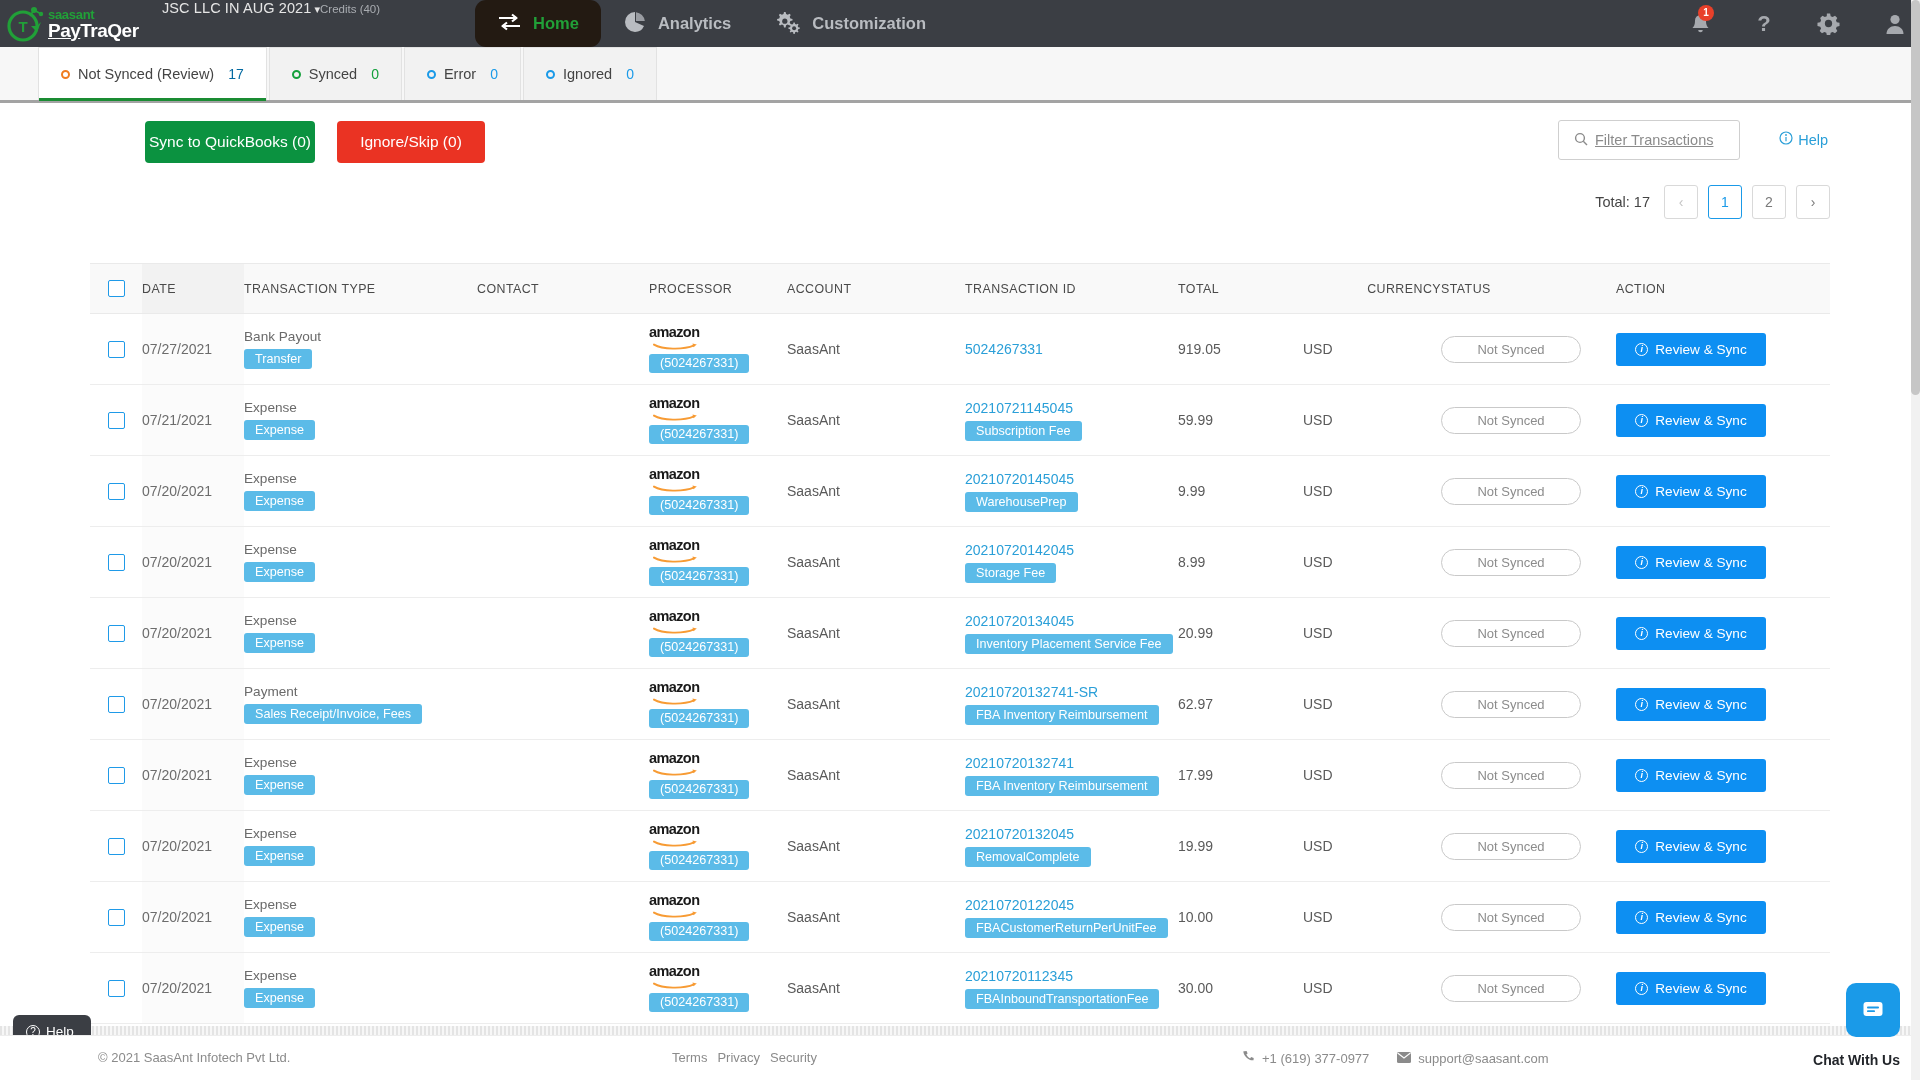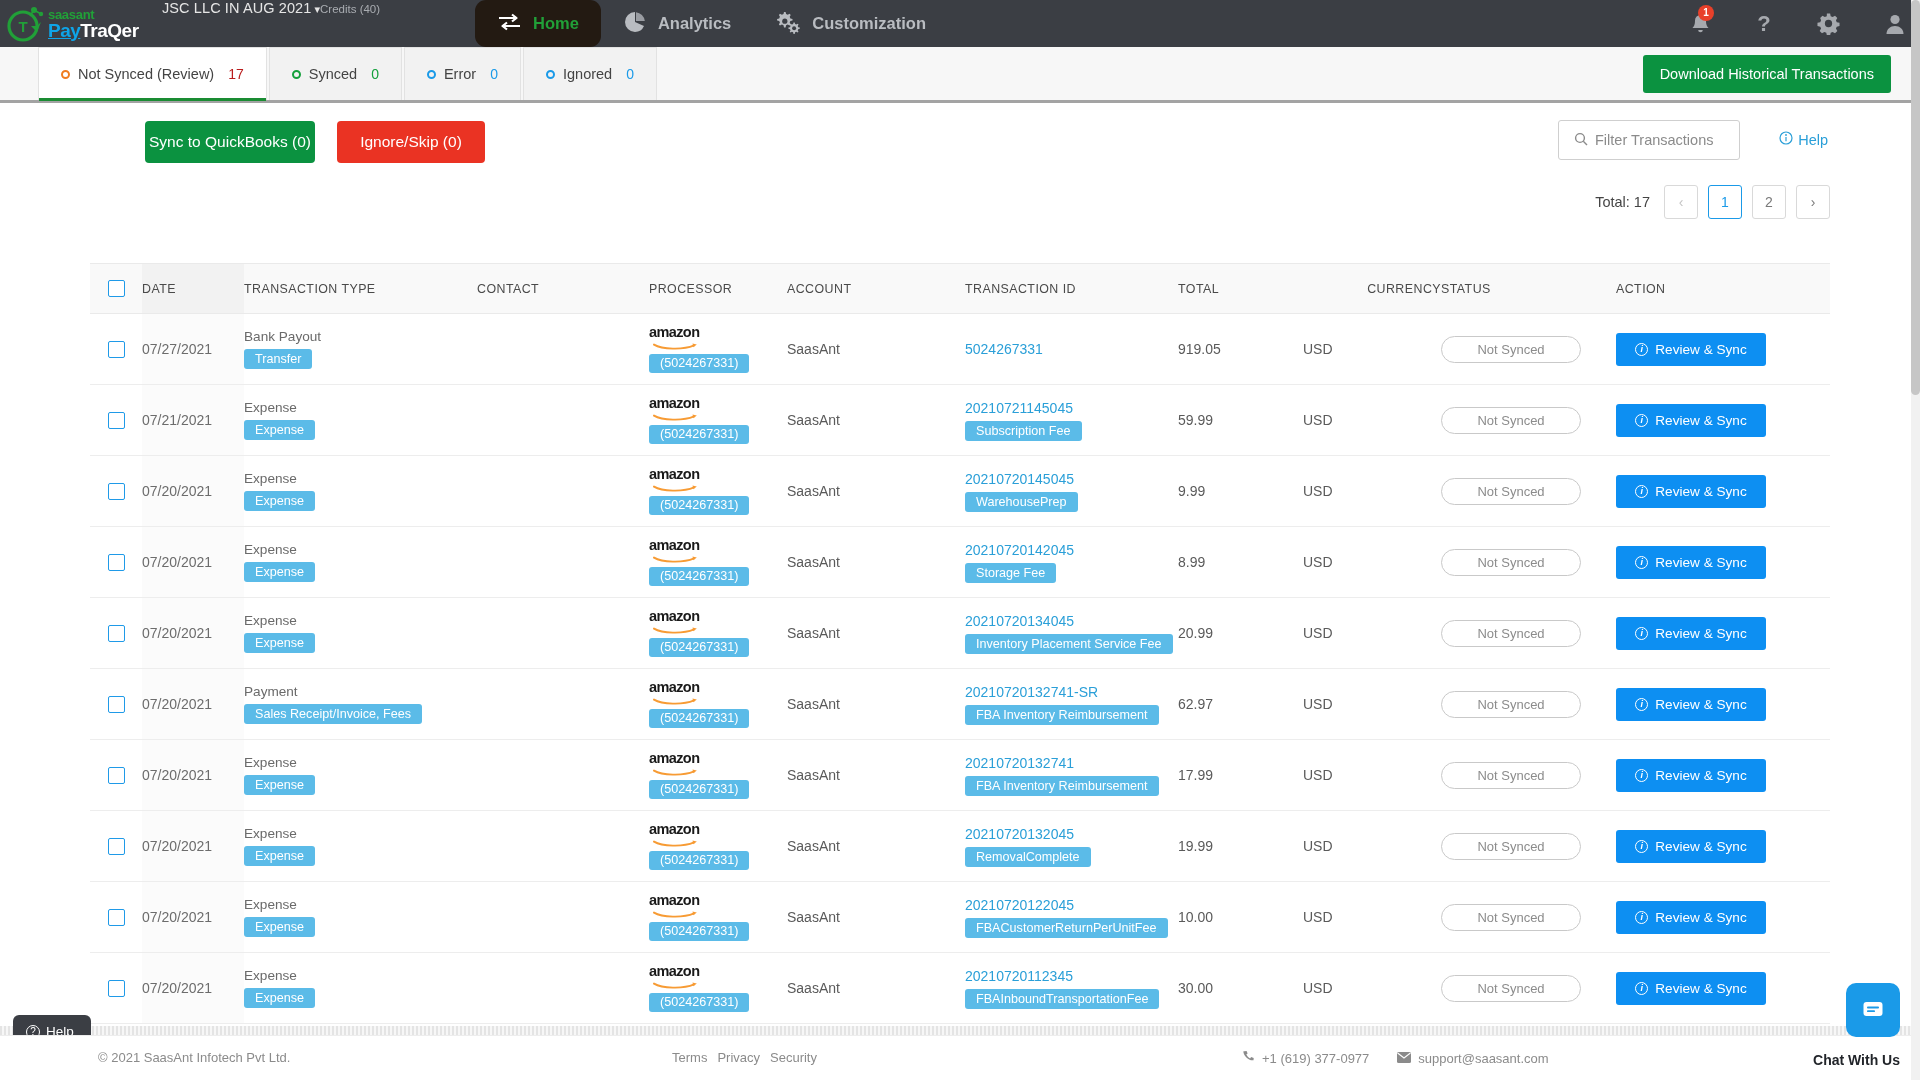--- a/index.html
+++ b/index.html
@@ -13,21 +13,21 @@
   
   .topbar {
     height: 47px; background: #3b3e44;
     display: flex; align-items: stretch; position: relative;
   }
   .brand { display: flex; align-items: center; padding-left: 6px; width: 150px; }
   .brand-logo { width: 40px; height: 40px; position: relative; flex: none; }
   .brand-text { margin-left: 2px; line-height: 1; }
   .brand-saasant { font-size: 13px; color: #21a038; font-weight: 700; letter-spacing: -.3px; }
   .brand-pay { font-size: 19px; font-weight: 700; letter-spacing: -.5px; }
-  .brand-pay .g { color: #0ea5e9; text-decoration: underline; }
+  .brand-pay .g { color: #ffffff; text-decoration: underline; }
   .brand-pay .w { color: #ffffff; }
 
   .company { display: flex; flex-direction: row; justify-content: center; padding-left: 12px; }
   .company-name { color: #e6e6e6; font-size: 14.5px; letter-spacing: .1px; }
   .company-name .caret { font-size: 11px; margin-left: 3px; }
   .company-credits { color: #a9acb1; font-size: 11.5px; margin-top: 3px; }
 
   .navitems { display: flex; align-items: stretch; margin-left: 95px; }
   .navitem {
     display: flex; align-items: center; gap: 11px;
@@ -82,21 +82,21 @@
     color: #fff; font-size: 15.5px; padding: 12px 0; cursor: pointer;
     font-family: inherit; text-align: center;
   }
   .abtn.sync { left: 145px; width: 170px; background: #0b9240; }
   .abtn.ignore { left: 337px; width: 148px; background: #ea3323; }
 
   .filterbox {
     position: absolute; right: 180px; top: 17px;
     width: 182px; height: 40px; border: 1px solid #cfcfcf; border-radius: 3px;
     display: flex; align-items: center; gap: 7px; padding-left: 15px;
-    background: #fff; cursor: pointer; color: #8b8b8b; font-size: 14.5px;
+    background: #fff; cursor: pointer; color: #8b8b8b; font-size: 14.5px; text-decoration: underline;
   }
   .help-link {
     position: absolute; right: 92px; top: 28px;
     color: #2a9fd8; font-size: 14.5px; display: flex; align-items: center; gap: 5px; cursor: pointer;
   }
 
   
   .pagerow {
     position: absolute; right: 90px; top: 82px;
     display: flex; align-items: center; gap: 10px;
@@ -298,39 +298,38 @@
       </svg>
     </div>
   </div>
 </div>
 
 <div class="tabstrip">
   <div class="tabs">
     <div class="tab active">
       <span class="ring" style="color:#f07d20"></span>
       <span>Not Synced (Review)</span>
-      <span class="cnt" style="color:#b91c1c">17</span>
+      <span class="cnt" style="color:#0369a1">17</span>
     </div>
     <div class="tab">
       <span class="ring" style="color:#14a03c"></span>
       <span>Synced</span>
       <span class="cnt" style="color:#14a03c">0</span>
     </div>
     <div class="tab">
       <span class="ring" style="color:#1a9ae8"></span>
       <span>Error</span>
       <span class="cnt" style="color:#1a9ae8">0</span>
     </div>
     <div class="tab">
       <span class="ring" style="color:#1a9ae8"></span>
       <span>Ignored</span>
       <span class="cnt" style="color:#1a9ae8">0</span>
     </div>
   </div>
-  <button class="dl-btn">Download Historical Transactions</button>
 </div>
 
 <div class="actionbar">
   <button class="abtn sync">Sync to QuickBooks (0)</button>
   <button class="abtn ignore">Ignore/Skip (0)</button>
 
   <div class="filterbox">
     <span>
       <svg width="14" height="14" viewBox="0 0 14 14" fill="none" stroke="#8b8b8b" stroke-width="1.4">
         <circle cx="6" cy="6" r="4.4"></circle>

